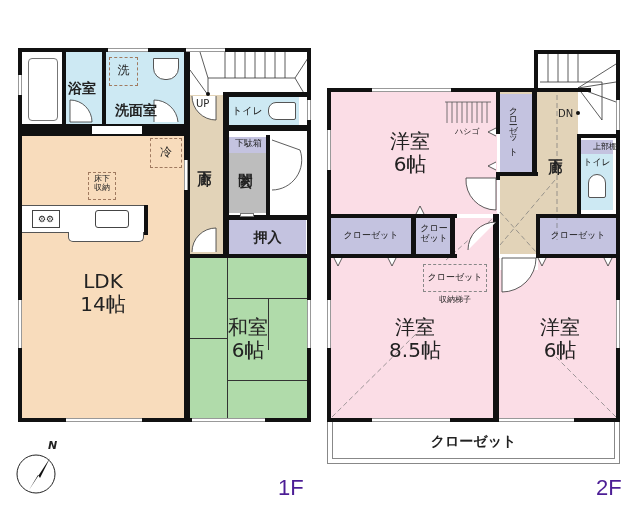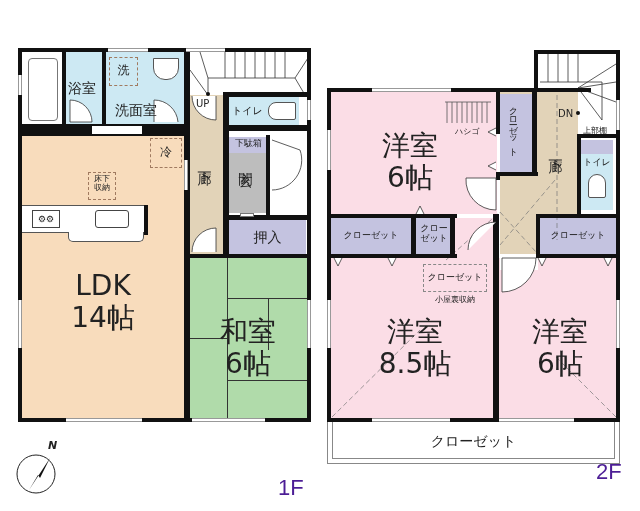--- a/index.html
+++ b/index.html
@@ -1,22 +1,22 @@
 <!DOCTYPE html>
 <html><head>
 <meta charset="utf-8">
 <style>
   html,body{margin:0;padding:0;background:#fff;}
   body{width:640px;height:511px;position:relative;overflow:hidden;font-family:"DejaVu Sans",sans-serif;color:#222;}
   .abs{position:absolute;box-sizing:border-box;}
   .wall{position:absolute;background:#111;}
   .room{position:absolute;box-sizing:border-box;}
   .lbl{position:absolute;text-align:center;line-height:1.15;color:#222;white-space:nowrap;}
-  .big{font-size:28px;}
-  .mid{font-size:14px;}
+  .big{font-size:20px;}
+  .mid{font-size:14px;font-weight:bold;}
   .sm{font-size:10px;}
   .xs{font-size:8px;}
   .win{position:absolute;background:#fff;border-top:1px solid #999;border-bottom:1px solid #999;box-sizing:border-box;}
   .winv{position:absolute;background:#fff;border-left:1px solid #999;border-right:1px solid #999;box-sizing:border-box;}
   .dashed{position:absolute;border:1px dashed #a07a60;box-sizing:border-box;}
   .vert{writing-mode:vertical-rl;text-orientation:upright;}
   .floor-label{position:absolute;font-size:22px;font-family:Liberation Sans, sans-serif;color:#4c1d95;}
 </style>
 </head>
 <body>
@@ -248,46 +248,46 @@
       <path d="M176,128 L168,132 L176,136"></path>
       <path d="M176,162 L168,166 L176,170"></path>
       <path d="M96,214 L100,206 L104,214"></path>
     </g>
   </svg>
 
   <div class="abs" style="left:588px;top:174px;width:18px;height:24px;border:1px solid #555;border-radius:9px 9px 2px 2px;background:#fff;"></div>
 
   <div class="dashed" style="left:423px;top:264px;width:64px;height:28px;border-color:#888;"></div>
   <div class="lbl xs" style="left:423px;top:272px;width:64px;font-size:9px;">クローゼット</div>
-  <div class="lbl xs" style="left:435px;top:295px;width:40px;">小屋裏収納</div>
+  <div class="lbl xs" style="left:435px;top:295px;width:40px;">収納梯子</div>
 
   <div class="lbl big" style="left:360px;top:130px;width:100px;">
     <span>洋室</span><br>
     <span>6帖</span>
   </div>
   <div class="lbl xs" style="left:455px;top:127px;">ハシゴ</div>
   <div class="lbl sm vert" style="left:508px;top:100px;font-size:9px;">クローゼット</div>
   <div class="lbl mid vert" style="left:548px;top:148px;">廊下</div>
   <div class="lbl sm" style="left:558px;top:108px;">DN</div>
-  <div class="lbl xs" style="left:581px;top:126px;width:28px;">上部棚</div>
+  <div class="lbl xs" style="left:581px;top:142px;width:28px;padding-left:10px;">上部棚</div>
   <div class="lbl sm" style="left:581px;top:157px;width:32px;font-size:9px;">トイレ</div>
   <div class="lbl sm" style="left:331px;top:230px;width:80px;font-size:9px;">クローゼット</div>
   <div class="lbl sm" style="left:416px;top:223px;width:36px;font-size:9px;">クロー<br>ゼット</div>
   <div class="lbl sm" style="left:540px;top:230px;width:76px;font-size:9px;">クローゼット</div>
   <div class="lbl big" style="left:360px;top:316px;width:110px;">
     <span>洋室</span><br>
     <span>8.5帖</span>
   </div>
   <div class="lbl big" style="left:510px;top:316px;width:100px;">
     <span>洋室</span><br>
     <span>6帖</span>
   </div>
   <div class="lbl mid" style="left:327px;top:433px;width:293px;">クローゼット</div>
 
-  <div class="floor-label" style="left:596px;top:459px;">2F</div>
+  <div class="floor-label" style="left:596px;top:475px;">2F</div>
 </div>
 
 <div class="abs" style="left:14px;top:440px;width:60px;height:56px;">
   <svg width="60" height="56" style="position:absolute;left:0;top:0;">
     <circle cx="22" cy="34" r="19" fill="none" stroke="#222" stroke-width="1"></circle>
     <path d="M36,18 L15,50 L24,35 L26,38 Z" fill="#111"></path>
   </svg>
   <div class="lbl" style="left:34px;top:0px;font-size:11px;font-style:italic;font-weight:bold;">N</div>
 </div>
 

